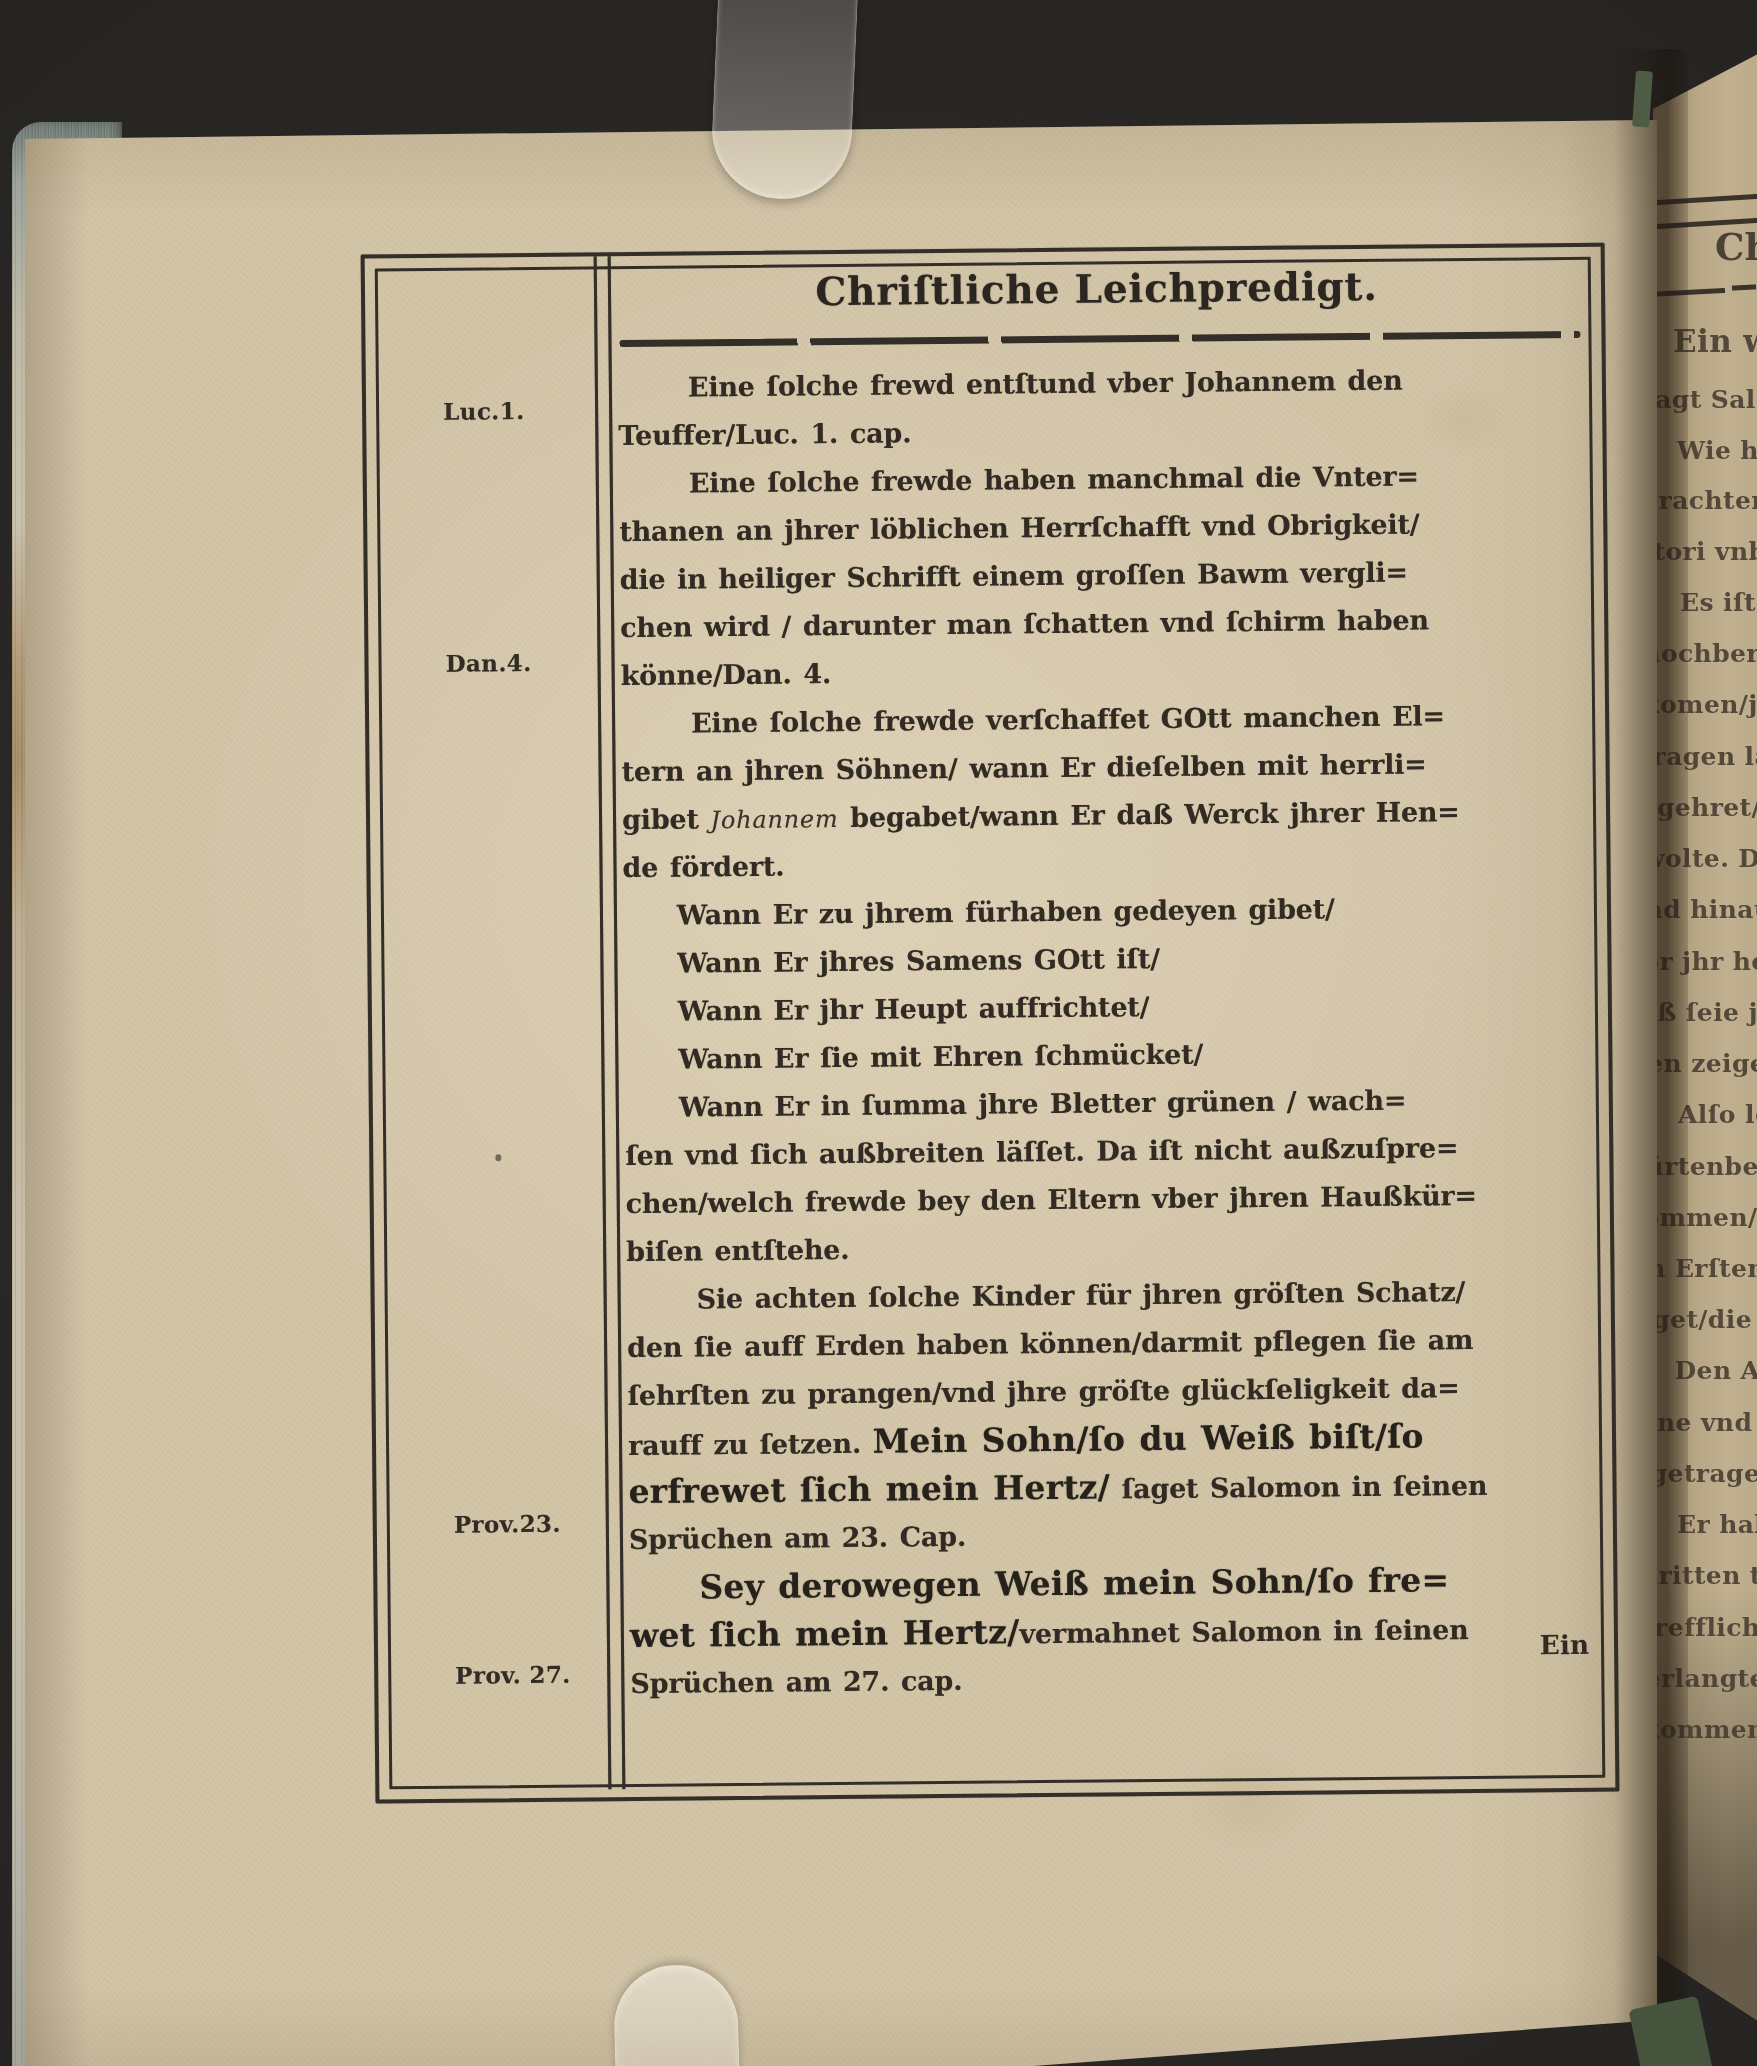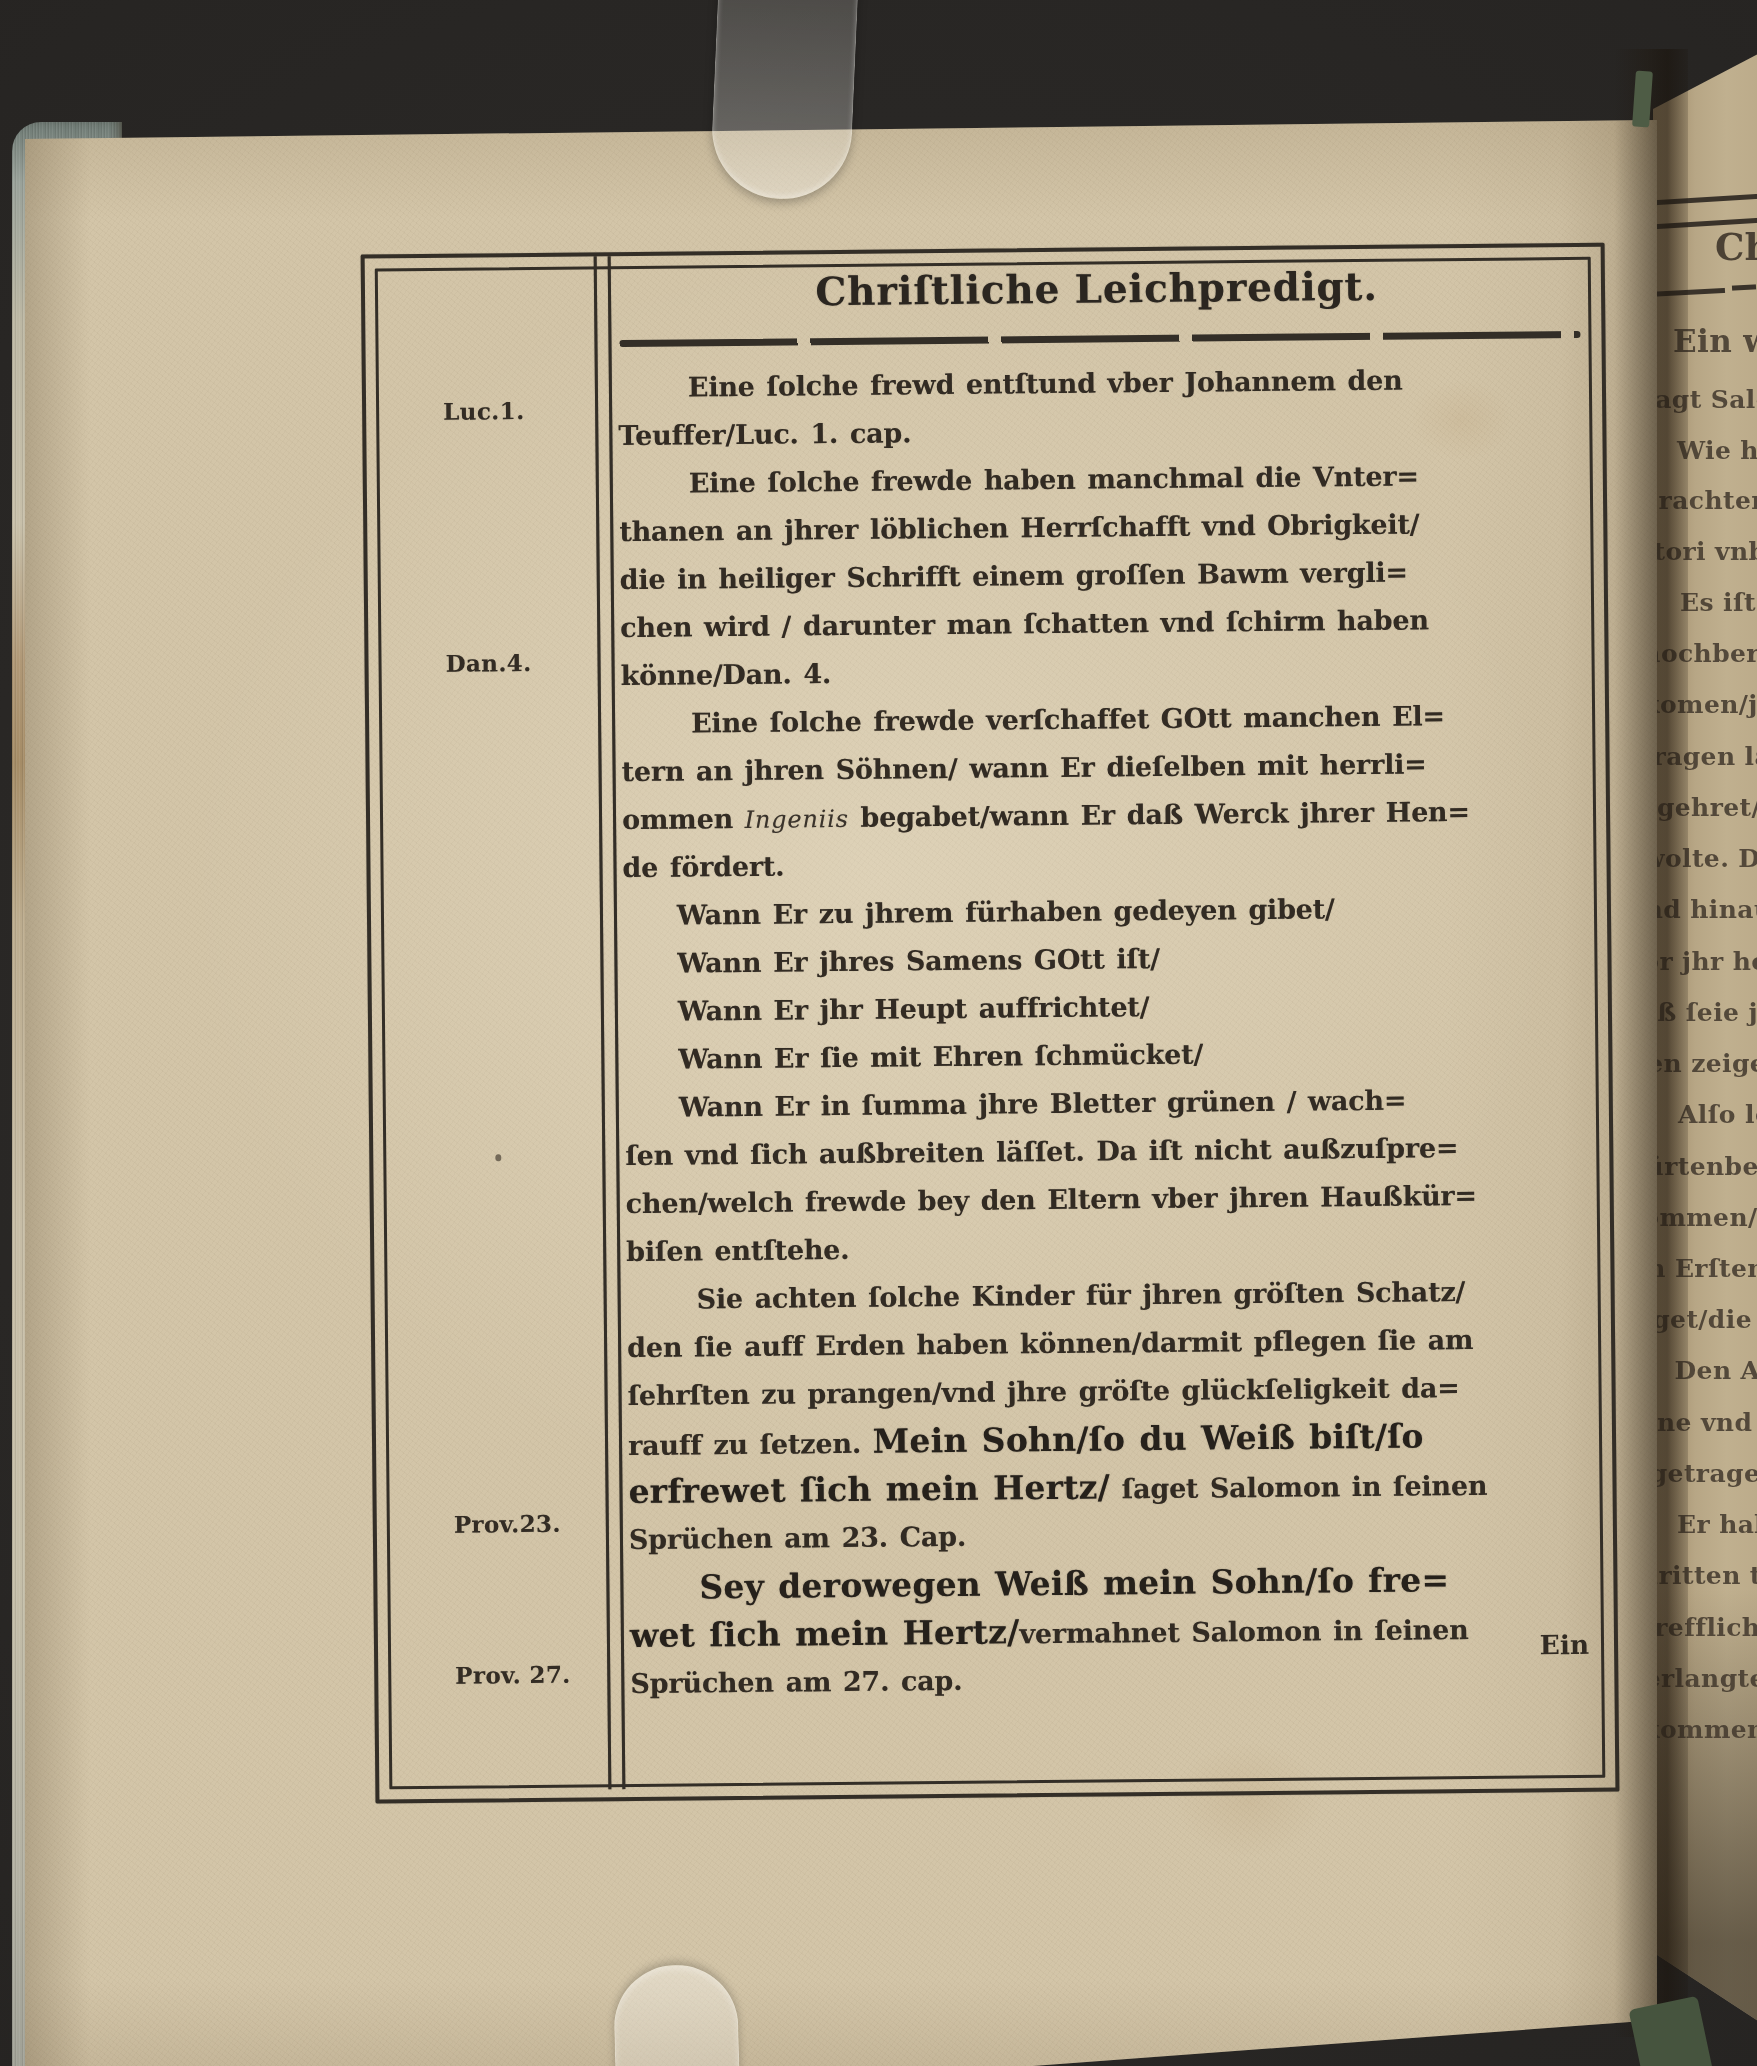--- a/index.html
+++ b/index.html
@@ -168,21 +168,21 @@
     <div class="bodytext">
       <div class="line ind-p"><span>Eine ſolche frewd entſtund vber Johannem den</span></div>
       <div class="line"><span>Teuffer/Luc. 1. cap.</span></div>
       <div class="line ind-p"><span>Eine ſolche frewde haben manchmal die Vnter=</span></div>
       <div class="line"><span>thanen an jhrer löblichen Herrſchafft vnd Obrigkeit/</span></div>
       <div class="line"><span>die in heiliger Schrifft einem groſſen Bawm vergli=</span></div>
       <div class="line"><span>chen wird / darunter man ſchatten vnd ſchirm haben</span></div>
       <div class="line"><span>könne/Dan. 4.</span></div>
       <div class="line ind-p"><span>Eine ſolche frewde verſchaffet GOtt manchen El=</span></div>
       <div class="line"><span>tern an jhren Söhnen/ wann Er dieſelben mit herrli=</span></div>
-      <div class="line"><span>ommen </span><span class="latin">Ingeniis</span><span> begabet/wann Er daß Werck jhrer Hen=</span></div>
+      <div class="line"><span>gibet </span><span class="latin">Johannem</span><span> begabet/wann Er daß Werck jhrer Hen=</span></div>
       <div class="line"><span>de fördert.</span></div>
       <div class="line ind-l"><span>Wann Er zu jhrem fürhaben gedeyen gibet/</span></div>
       <div class="line ind-l"><span>Wann Er jhres Samens GOtt iſt/</span></div>
       <div class="line ind-l"><span>Wann Er jhr Heupt auffrichtet/</span></div>
       <div class="line ind-l"><span>Wann Er ſie mit Ehren ſchmücket/</span></div>
       <div class="line ind-l"><span>Wann Er in ſumma jhre Bletter grünen / wach=</span></div>
       <div class="line"><span>ſen vnd ſich außbreiten läſſet. Da iſt nicht außzuſpre=</span></div>
       <div class="line"><span>chen/welch frewde bey den Eltern vber jhren Haußkür=</span></div>
       <div class="line"><span>biſen entſtehe.</span></div>
       <div class="line ind-p"><span>Sie achten ſolche Kinder für jhren gröſten Schatz/</span></div>

